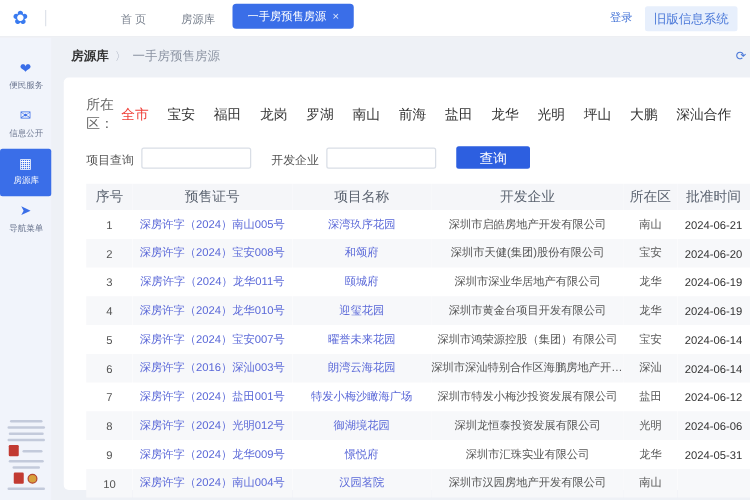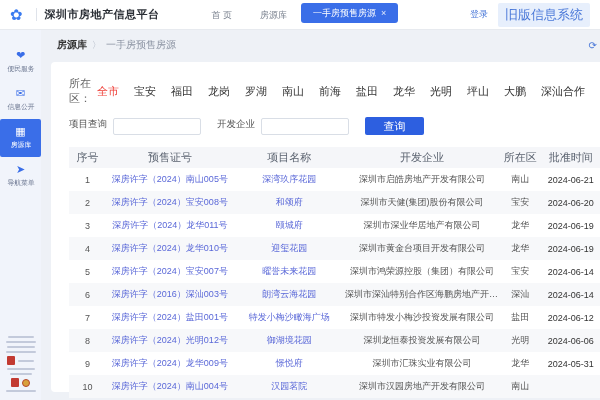--- a/index.html
+++ b/index.html
@@ -12,21 +12,21 @@
   .site-name { font-size:11px; font-weight:bold; color:#2b2f36; letter-spacing:.5px; }
   .vdiv { width:1px; height:13px; background:#dfe3ea; margin:0 8px; }
   .platform-name { font-size:11px; font-weight:bold; color:#2b2f36; letter-spacing:.5px; }
   .tabs { display:flex; align-items:center; height:100%; margin-left:38px; }
   .tab { font-size:9px; color:#7a828f; padding:0 14px; height:20px; line-height:20px; cursor:pointer; }
   .tab.active { background:#3a6ee8; color:#fff; border-radius:3px; margin-bottom:3px;
     display:flex; align-items:center; gap:5px; padding:0 12px; }
   .tab .x { font-size:9px; opacity:.85; }
   .topbar-right { margin-left:auto; display:flex; align-items:center; gap:10px; }
   .login { font-size:9px; color:#4a78d8; cursor:pointer; }
-  .legacy { font-size:13px; color:#4a78d8; background:#e7effc; border-radius:2px;
+  .legacy { font-size:10px; color:#4a78d8; background:#e7effc; border-radius:2px;
     padding:3px 7px; cursor:pointer; }
   
   .layout { display:flex; height:370px; }
   .sidebar { width:41px; background:#f1f4fb; flex:none; padding-top:13px;
     display:flex; flex-direction:column; position:relative; }
   .nav-item { width:41px; height:38px; display:flex; flex-direction:column;
     align-items:center; justify-content:center; gap:2px; cursor:pointer; }
   .nav-item .ic { font-size:11px; color:#3a6ee8; line-height:1; }
   .nav-item .lb { font-size:8px; color:#6b7690; transform:scale(.85); white-space:nowrap; }
   .nav-item.active { background:#3a6ee8; border-radius:2px; }
@@ -48,21 +48,21 @@
     display:flex; align-items:center; gap:3px; }
   .refresh .ric { font-size:10px; }
   .card { background:#fff; border-radius:4px; margin:2px 40px 0 10px;
     padding:14px 18px 10px; height:330px; }
   .districts { display:flex; align-items:center; font-size:11px; color:#333;
     flex-wrap:nowrap; }
   .d-label { color:#666; margin-right:6px; }
   .district { padding:2px 0; margin-right:15px; cursor:pointer; white-space:nowrap; }
   .district.sel { color:#ef3f38; }
   .inputs-row { display:flex; align-items:center; margin-top:11px; font-size:9.5px; color:#555; }
-  .fld { display:flex; align-items:flex-start; margin-right:16px; }
+  .fld { display:flex; align-items:flex-end; margin-right:16px; }
   .fld label { margin-right:6px; white-space:nowrap; }
   .fld input { width:88px; height:17px; border:1px solid #d9dee6; border-radius:2px;
     background:#fff; outline:none; font-size:9px; padding:0 4px; }
   .btn-search { width:59px; height:18px; background:#2d5fe0; color:#fff; border:none;
     border-radius:2px; font-size:11px; cursor:pointer; }
   
   table { width:100%; border-collapse:collapse; table-layout:fixed; margin-top:12px; }
   th { background:#f5f6f9; font-size:11px; color:#5b6370; font-weight:normal;
     height:21px; text-align:center; }
   td { font-size:9px; color:#555; height:23px; text-align:center;
@@ -77,21 +77,20 @@
     text-shadow:0 0 2px rgba(240,140,40,.9); }
   .wm-dot { display:inline-block; width:4px; height:4px; background:#e03c2f;
     border-radius:50%; vertical-align:baseline; margin:0 1px 0 -2px; }
 </style>
 </head>
 <body>
 
 <div class="topbar">
   <span class="logo">✿</span>
   <span class="vdiv"></span>
-  <span class="platform-name">深圳市房地产信息平台</span>
   <div class="tabs">
     <div class="tab">首 页</div>
     <div class="tab">房源库</div>
     <div class="tab active">
       <span>一手房预售房源</span>
       <span class="x">×</span>
     </div>
   </div>
   <div class="topbar-right">
     <span class="login">登录</span>

